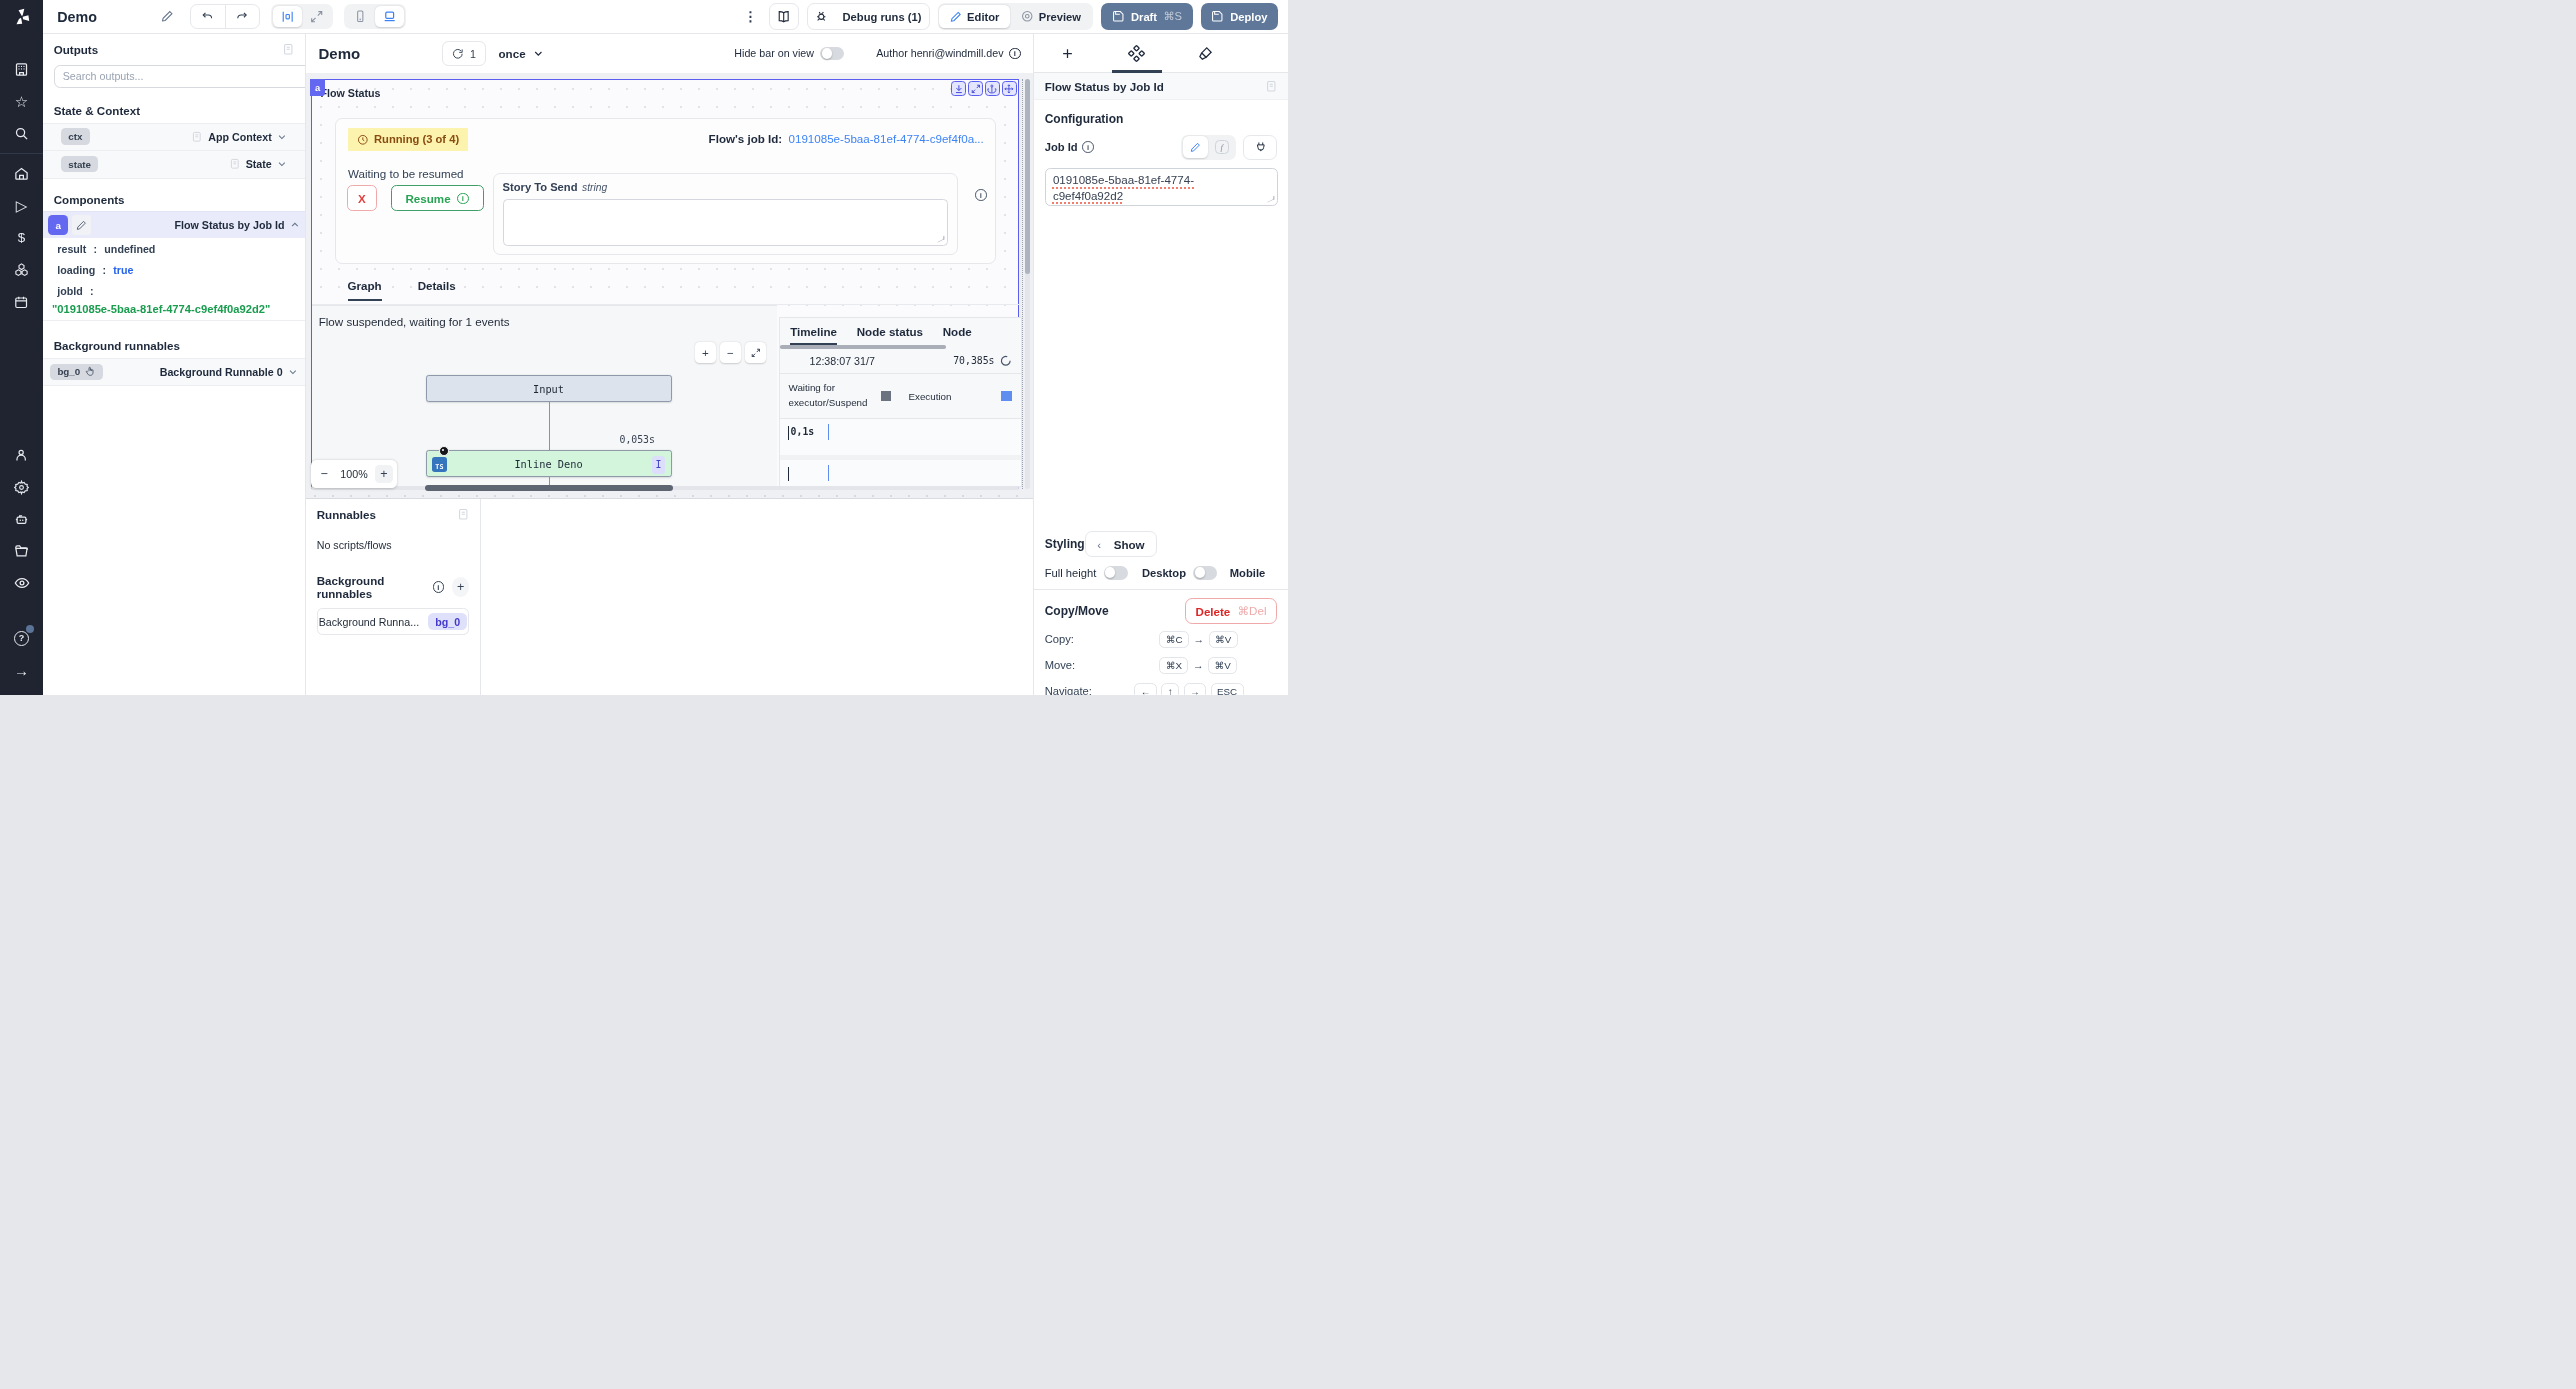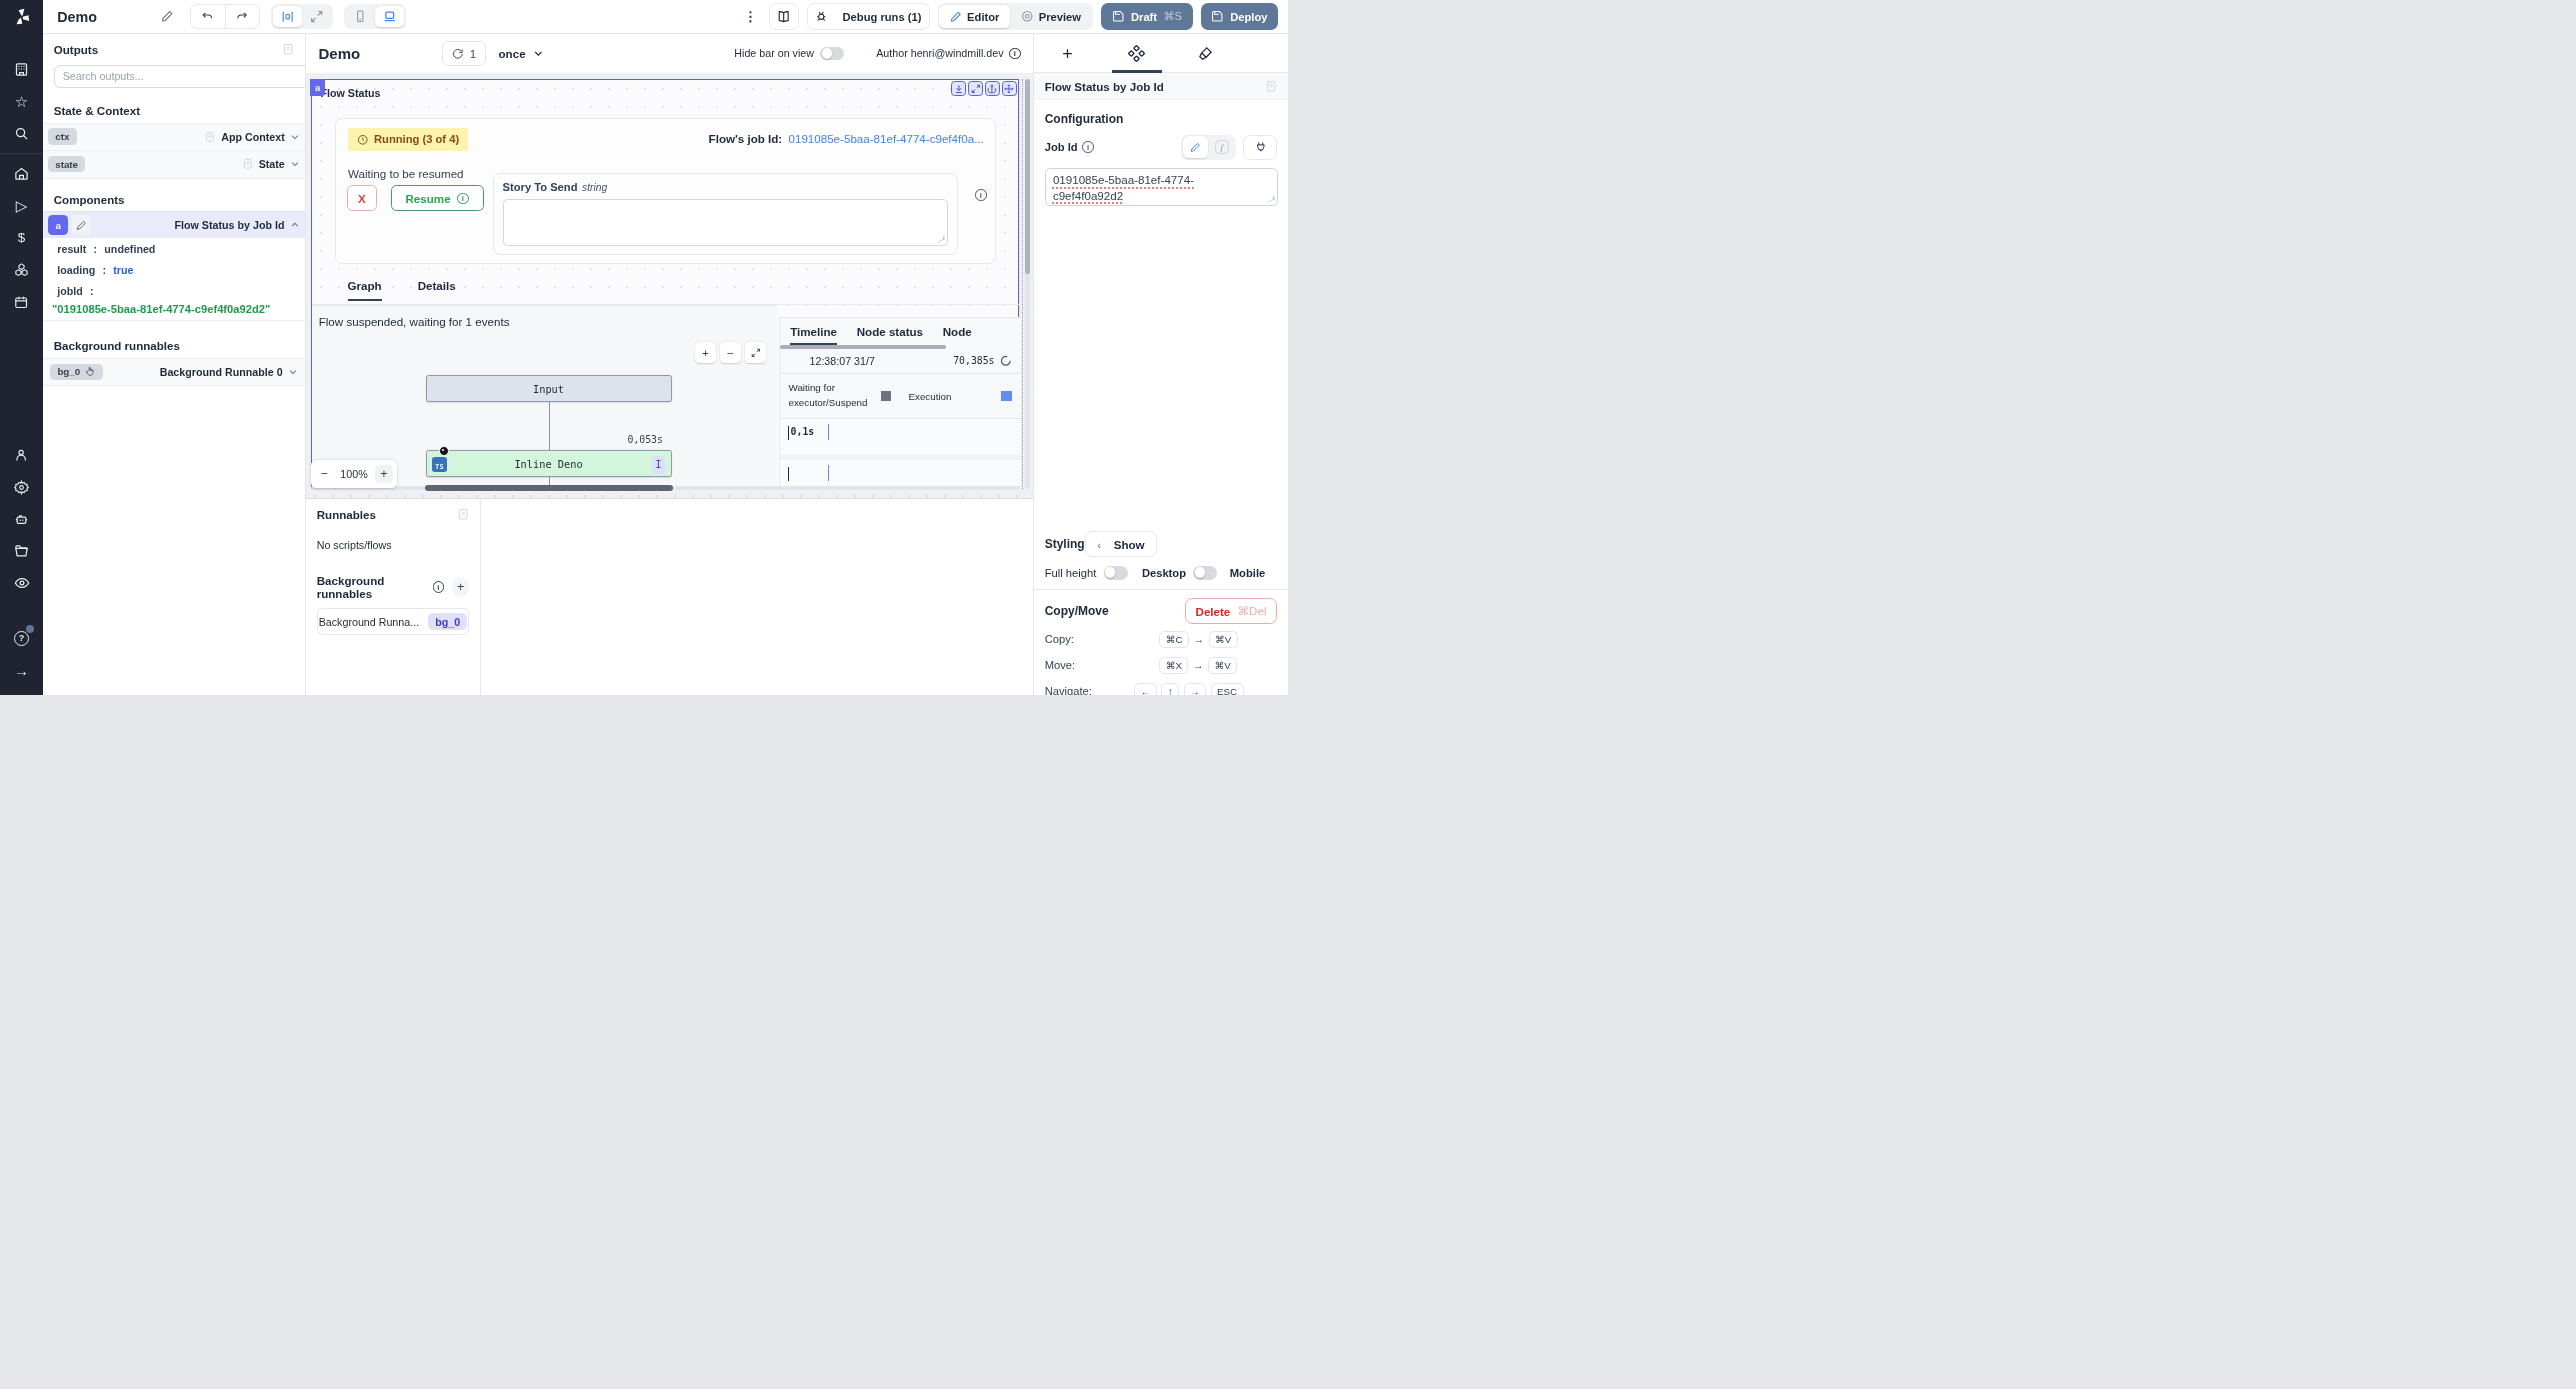--- a/index.html
+++ b/index.html
@@ -40,21 +40,21 @@
   .help-circle { width:15px; height:15px; border:1.3px solid #e8eaee; border-radius:50%; display:flex; align-items:center; justify-content:center; font-size:9px; font-weight:bold; }
 
   
   .outputs { position:absolute; left:43px; top:34px; width:263px; height:661px; background:#fff; border-right:0.9px solid #e5e7eb; overflow:hidden; }
   .pan-head { display:flex; align-items:center; justify-content:space-between; padding:9px 10.7px 5.4px 10.7px; }
   .pan-title { font-size:11.6px; font-weight:bold; }
   .doc-ic { color:#d3d7de; }
   .search-in { display:block; width:262px; margin:3.6px 10.7px 9px 10.7px; height:23px; border:0.9px solid #d6dade; border-radius:6.3px; padding:0 8px; font-size:10.7px; color:#334155; font-family:"Liberation Sans",sans-serif; outline:none; }
   .search-in::placeholder { color:#9aa3b2; }
   .sec-title { font-size:11.6px; font-weight:bold; padding:7.2px 10.7px 5.4px 10.7px; }
-  .out-row { height:28px; display:flex; align-items:center; background:#f8f9fa; border-top:0.9px solid #eceef1; border-bottom:0.9px solid #eceef1; padding:0 5px; cursor:pointer; }
+  .out-row { height:28px; display:flex; align-items:center; background:#f8f9fa; border-top:0.9px solid #eceef1; border-bottom:0.9px solid #eceef1; padding:0 18px; cursor:pointer; }
   .out-row + .out-row { border-top:none; }
   .badge-gray { background:#d6d9df; color:#374151; border-radius:4.5px; font-size:9.8px; font-weight:bold; padding:2.7px 7.2px; display:inline-flex; align-items:center; gap:4.5px; }
   .out-right { margin-left:auto; display:flex; align-items:center; gap:5.4px; }
   .out-type { font-size:10.7px; font-weight:bold; color:#1e293b; }
   .chev { color:#64748b; }
   .comp-row { height:27px; display:flex; align-items:center; background:#e9ebfa; border-top:0.9px solid #e1e4f5; padding:0 5.4px; cursor:pointer; }
   .a-badge { width:19.7px; height:19.7px; background:#6467f0; color:#fff; border-radius:4.5px; font-size:9.8px; font-weight:bold; display:flex; align-items:center; justify-content:center; }
   .comp-pencil { width:19.7px; height:19.7px; display:flex; align-items:center; justify-content:center; color:#475569; background:#f1f2f6; border-radius:3.6px; margin-left:3.6px; }
   .kv { padding:4.5px 0 4.5px 14.3px; font-size:10.7px; font-weight:bold; color:#334155; display:flex; gap:7.2px; }
   .kv .val { font-weight:bold; color:#334155; }
@@ -106,21 +106,21 @@
 
   .graph { position:absolute; left:0px; top:225px; width:465px; height:182px; background:#f6f7f9; border-top:0.9px solid #e5e7eb; overflow:visible; }
   .suspend-msg { position:absolute; left:7.2px; top:9px; font-size:11.6px; color:#1f2937; }
   .gzoom { position:absolute; top:36px; right:10.7px; display:flex; gap:4.5px; }
   .gz-btn { width:20.6px; height:20.6px; background:#fff; border-radius:4.5px; box-shadow:0 0.9px 1.8px rgba(0,0,0,.18); color:#334155; display:flex; align-items:center; justify-content:center; font-size:11.6px; cursor:pointer; }
   .node { position:absolute; left:114px; width:246px; height:27px; border:0.9px solid #8e99a9; border-radius:2.7px; display:flex; align-items:center; justify-content:center; font-family:"DejaVu Sans Mono", monospace; font-size:10.3px; color:#1f2937; box-shadow:0 0.9px 1.8px rgba(0,0,0,.12); cursor:pointer; }
   .node-input { top:69px; background:#dde3ec; }
   .node-deno  { top:144px; background:#d2f5dc; }
   .conn1 { position:absolute; left:237px; top:96px; width:0.9px; height:48px; background:#8b93a3; }
   .conn2 { position:absolute; left:237px; top:171px; width:0.9px; height:11.6px; background:#8b93a3; }
-  .dur { position:absolute; left:316px; top:128px; font-family:"DejaVu Sans Mono", monospace; font-size:9.8px; color:#374151; }
+  .dur { position:absolute; left:308px; top:128px; font-family:"DejaVu Sans Mono", monospace; font-size:9.8px; color:#374151; }
   .ts-badge { position:absolute; left:5.4px; top:5.4px; width:15px; height:15px; background:#3575be; border-radius:2.7px; color:#fff; font-size:6.7px; font-weight:bold; display:flex; align-items:flex-end; justify-content:center; padding-bottom:0.9px; }
   .deno-head { position:absolute; left:12.5px; top:-5.4px; width:9.8px; height:9.8px; background:#17171b; border:1.3px solid #fff; border-radius:50%; }
   .deno-head::after{ content:""; position:absolute; left:1.8px; top:1.8px; width:1.8px; height:1.8px; background:#fff; border-radius:50%; }
   .i-badge { position:absolute; right:5.4px; top:4.5px; width:13.4px; height:18px; background:#dcdefb; border-radius:3.6px; color:#3f45c9; display:flex; align-items:center; justify-content:center; font-family:"DejaVu Sans Mono", monospace; font-size:9.8px; }
   .zoom100 { position:absolute; left:-0.9px; bottom:-0.9px; height:28px; background:#fff; border-radius:5.4px; box-shadow:0 0.9px 2.7px rgba(0,0,0,.2); display:flex; align-items:center; padding:0 4.5px; gap:7.2px; z-index:7; }
   .z-btn { width:18px; height:18px; display:flex; align-items:center; justify-content:center; color:#334155; font-size:12.5px; cursor:pointer; }
   .z-plus { background:#f1f2f4; border-radius:4.5px; }
   .z-val { font-size:10.7px; color:#1f2937; }
 
   .timeline { position:absolute; left:467px; top:237px; width:243px; height:170px; background:#f7f8fa; border:0.9px solid #e5e7eb; overflow:hidden; }

